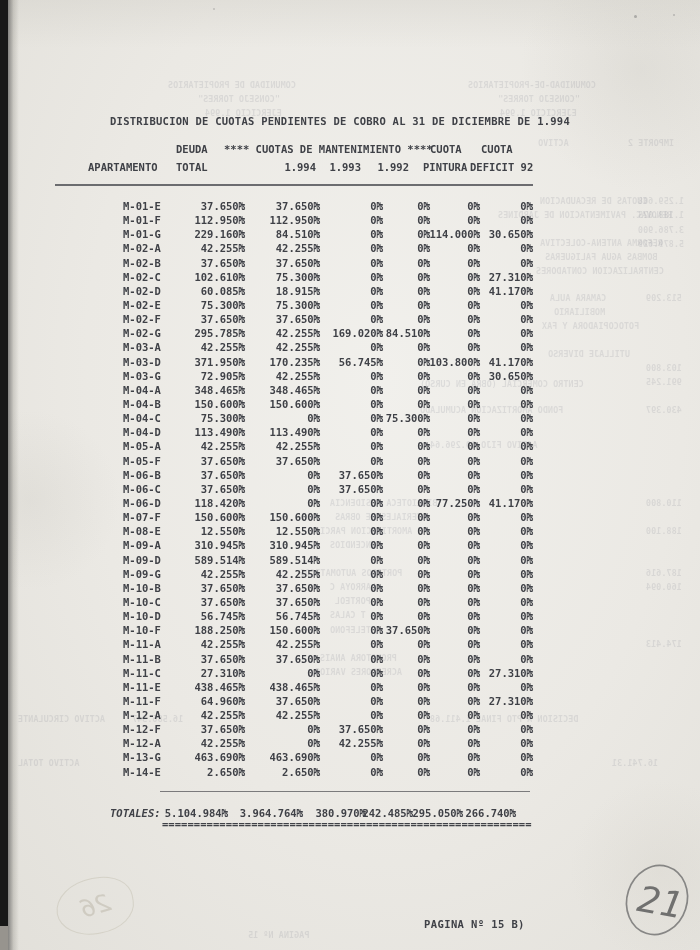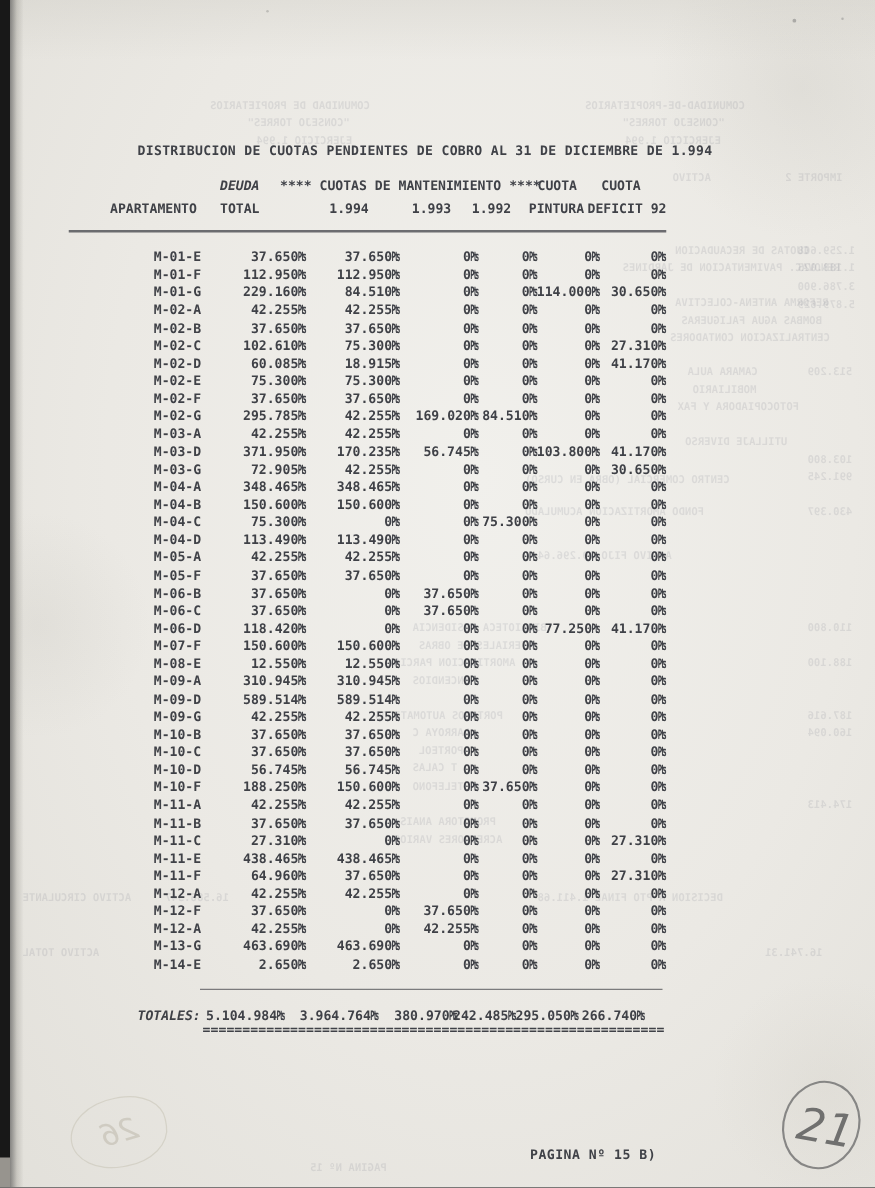--- a/index.html
+++ b/index.html
@@ -117,28 +117,28 @@
       <span class="ghost" style="left: 132px; top: 714px;">16.586.347</span>
       <span class="ghost" style="left: 430px; top: 714px;">DECISION A PTO FINAL 1.411.68</span>
       <span class="ghost" style="left: 18px; top: 758px;">ACTIVO TOTAL</span>
       <span class="ghost" style="left: 612px; top: 758px;">16.741.31</span>
       <span class="ghost" style="left: 248px; top: 930px;">PAGINA Nº 15</span>
     </div>
 
   <div class="doc">
     <div class="abs title">DISTRIBUCION DE CUOTAS PENDIENTES DE COBRO AL 31 DE DICIEMBRE DE 1.994</div>
 
-    <span class="abs hdr" style="top:143px;left:176px;font-style:italic;">DEUDA</span>
+    <span class="abs hdr" style="top:143px;left:176px;">DEUDA</span>
     <span class="abs hdr" style="top:143px;left:224px;">**** CUOTAS DE MANTENIMIENTO ****</span>
     <span class="abs hdr" style="top:143px;left:430px;">CUOTA</span>
     <span class="abs hdr" style="top:143px;left:481px;">CUOTA</span>
 
     <span class="abs hdr" style="top:161px;left:88px;">APARTAMENTO</span>
     <span class="abs hdr" style="top:161px;left:176px;text-align:right;">TOTAL</span>
-    <span class="abs hdr" style="top:161px;right:405px;margin-left:44px;">1.994</span>
+    <span class="abs hdr" style="top:161px;right:384px;margin-left:44px;">1.994</span>
     <span class="abs hdr" style="top:161px;right:339px;">1.993</span>
     <span class="abs hdr" style="top:161px;right:291px;">1.992</span>
     <span class="abs hdr" style="top:161px;left:423px;">PINTURA</span>
     <span class="abs hdr" style="top:161px;left:470px;">DEFICIT 92</span>
 
     <div class="rule rule-header"></div>
 
     <div id="rows">
         <div class="t-row">
           <span class="cell c-apt">M-01-E</span>

